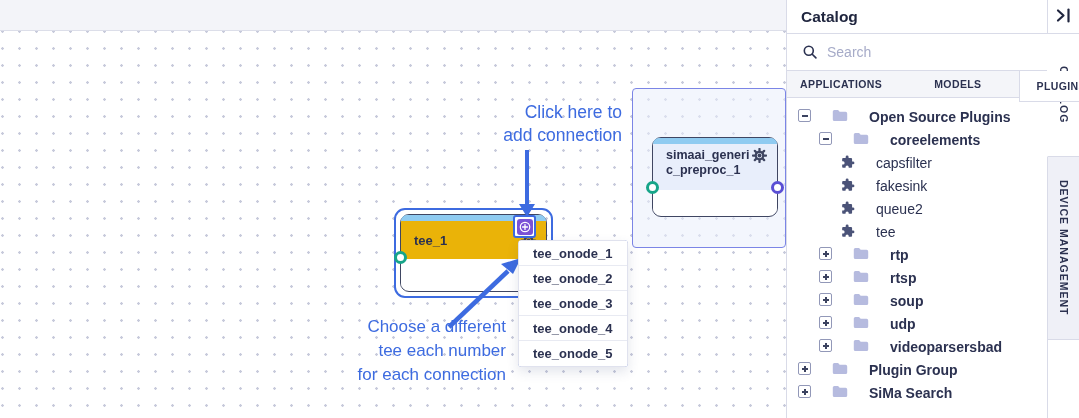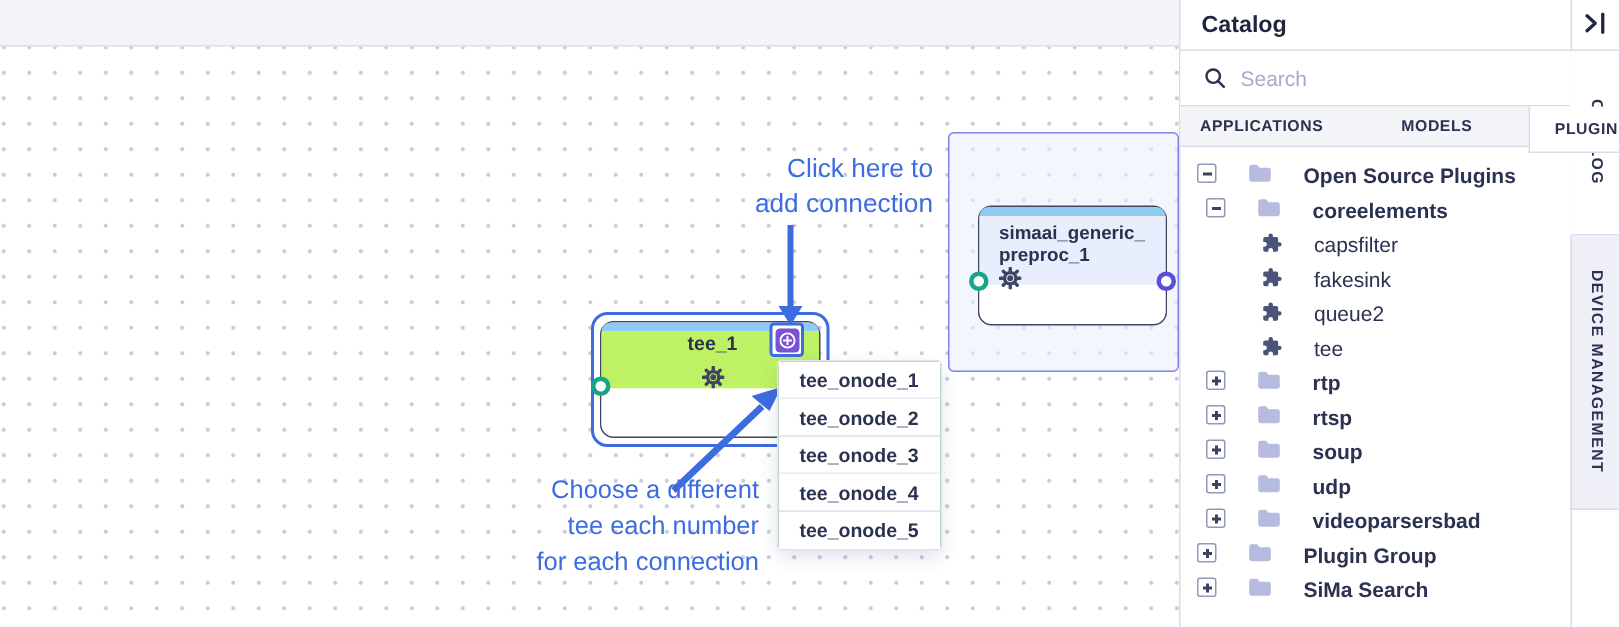--- a/index.html
+++ b/index.html
@@ -15,53 +15,53 @@
   .canvas-topbar { position:absolute; left:0; top:0; width:100%; height:31px;
     background:#f3f4f9; border-bottom:1px solid #dcdee9; }
 
   .group-rect { position:absolute; left:632px; top:88px; width:154px; height:160px;
     background:rgba(234,238,252,.55); border:1.5px solid #7b85e6; border-radius:4px; }
 
   
   .node { position:absolute; background:#fff; border:1.8px solid #3f4662; border-radius:9px; overflow:visible; }
   .node .strip { height:6px; border-radius:7px 7px 0 0; }
   .node .hdr { display:flex; align-items:center; justify-content:space-between;
-    padding:0 10px 0 13px; font-size:13px; font-weight:bold;flex-direction:column; }
+    padding:0 10px 0 13px; font-size:13px; font-weight:bold; }
   .node .body { background:#fff; border-radius:0 0 7px 7px; }
   .port { position:absolute; width:13px; height:13px; border-radius:50%; background:#fff; z-index:5; }
   .port.green { border:3.5px solid #17a589; }
   .port.purple { border:3.5px solid #5a4fd4; }
   .gear { flex:none; line-height:0; }
 
   .node-src { left:53px; top:215px; width:129px; height:77px; }
   .node-src .strip { background:#8a80e0; }
   .node-src .hdr { background:#ebecf9; height:36px; }
   .node-src .body { height:30px; }
 
   .sel-box { position:absolute; left:394px; top:208px; width:159px; height:90px;
     border:2px solid #3d6be0; border-radius:11px; }
   .node-tee { left:400px; top:214px; width:147px; height:78px; }
   .node-tee .strip { background:#8fcbf1; }
-  .node-tee .hdr { background:#bef264; height:38px; }
+  .node-tee .hdr { background:#eab308; height:38px; }
   .node-tee .body { height:31px; }
 
   .node-pre { left:652px; top:137px; width:126px; height:80px; }
   .node-pre .strip { background:#8fcbf1; }
   .node-pre .hdr { background:#e8eefb; height:46px; align-items:flex-start; padding-top:4px; }
   .node-pre .hdr .nm { width:100px; word-break:break-all; line-height:15px; font-size:12.5px; }
   .node-pre .body { height:25px; }
 
   .plus-outline { position:absolute; right:10px; top:0px; width:23px; height:23px;
     background:#fff; border:2px solid #3d6be0; border-radius:3px;
     display:flex; align-items:center; justify-content:center; z-index:6; }
   .plus-btn { width:16px; height:16px; background:#7a52d6; border-radius:3px;
     display:flex; align-items:center; justify-content:center; }
 
   
-  .dropdown { position:absolute; left:518px; top:240px; width:110px; background:#15803d;
+  .dropdown { position:absolute; left:518px; top:240px; width:110px; background:#1d4ed8;
     border:1px solid #e0e2ee; border-radius:3px; box-shadow:0 5px 12px rgba(60,70,120,.14); z-index:8; }
   .dd-row { height:25px; line-height:25px; padding-left:14px; font-size:13px; font-weight:bold;
     color:#2b3150; border-bottom:1px solid #e8eaf2; background:#fff; }
   .dd-row:last-child { border-bottom:none; }
 
   
   .ann { position:absolute; color:#3d6be0; font-weight:500; text-align:right; z-index:9; }
   .ann-click { left:432px; top:101px; width:190px; font-size:17.5px; line-height:23px; }
   .ann-choose { left:330px; top:315px; width:176px; font-size:17px; line-height:24px; }
   .arrows { position:absolute; left:0; top:0; width:786px; height:418px; z-index:7; pointer-events:none; }
@@ -75,21 +75,21 @@
   .search-row { height:38px; display:flex; align-items:center; gap:9px; padding-left:15px;
     border-bottom:1px solid #d9dbe8; background:#fff; }
   .search-ph { font-size:14px; color:#a6abc8; }
   .tabs-row { height:27px; background:#f4f5f9; border-bottom:1px solid #d9dbe8;
     display:flex; align-items:center; }
   .tab { font-size:10.5px; font-weight:bold; letter-spacing:.4px; color:#2b3150; padding:0 13px; }
   .tab-active { align-self:stretch; height:31px; display:flex; align-items:center;
     background:#fff; border:1px solid #d9dbe8; border-top:none; margin-bottom:-5px; z-index:2; padding:0 17px; }
   .tree { padding-top:11px; }
   .tree-row { display:flex; gap:21px; height:23px; }
-  .lvl0 { padding-left:11px; } .lvl1 { padding-left:17px; } .lvl2 { padding-left:54px; }
+  .lvl0 { padding-left:11px; } .lvl1 { padding-left:32px; } .lvl2 { padding-left:54px; }
   .tree-label { font-size:14px; color:#2b3150; }
   .tree-label.b { font-weight:bold; } .tree-label.m { font-weight:500; }
   .expander { width:13px; height:13px; border:1px solid #9298b8; border-radius:2px;
     background:#fff; position:relative; flex:none; }
   .expander::before { content:""; position:absolute; left:2.5px; right:2.5px; top:5.2px; height:1.6px; background:#3c4360; }
   .expander.plus::after { content:""; position:absolute; top:2.5px; bottom:2.5px; left:5.2px; width:1.6px; background:#3c4360; }
   .tree-icon { flex:none; line-height:0; }
 
   
   .strip-col { position:absolute; left:1047px; top:0; width:32px; height:418px;

